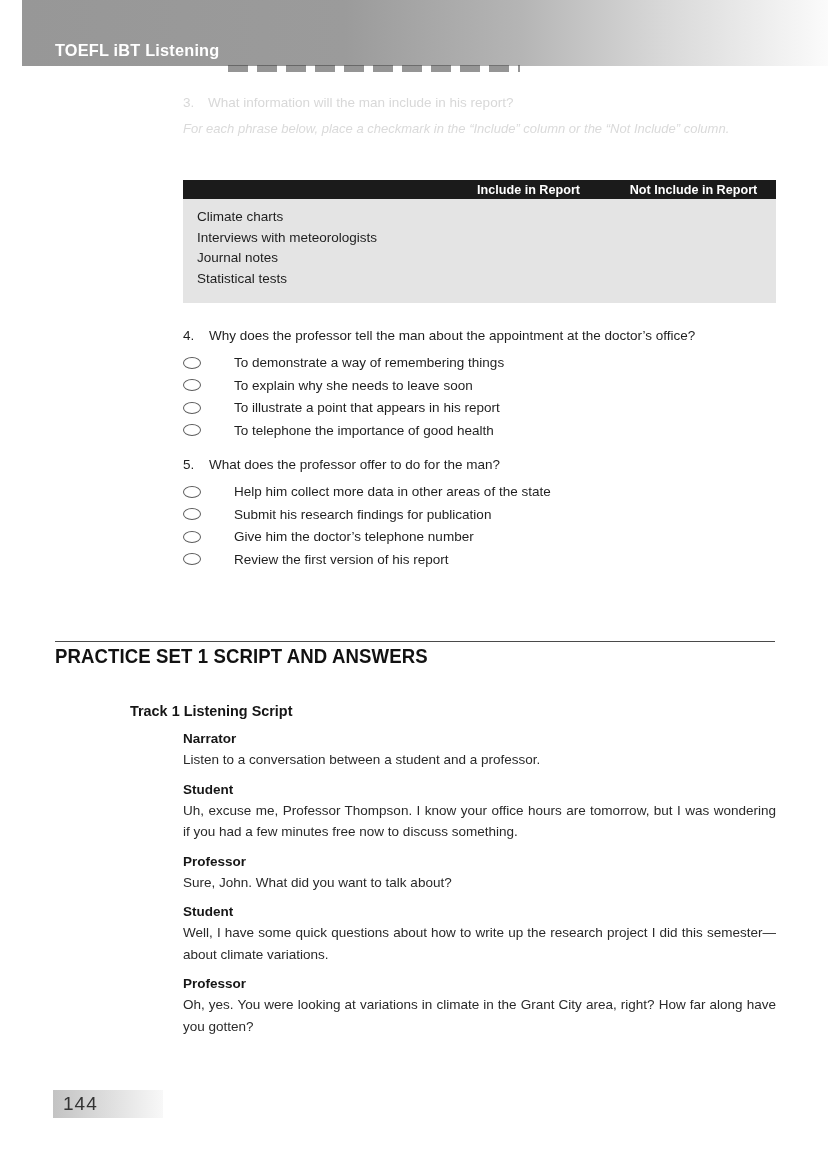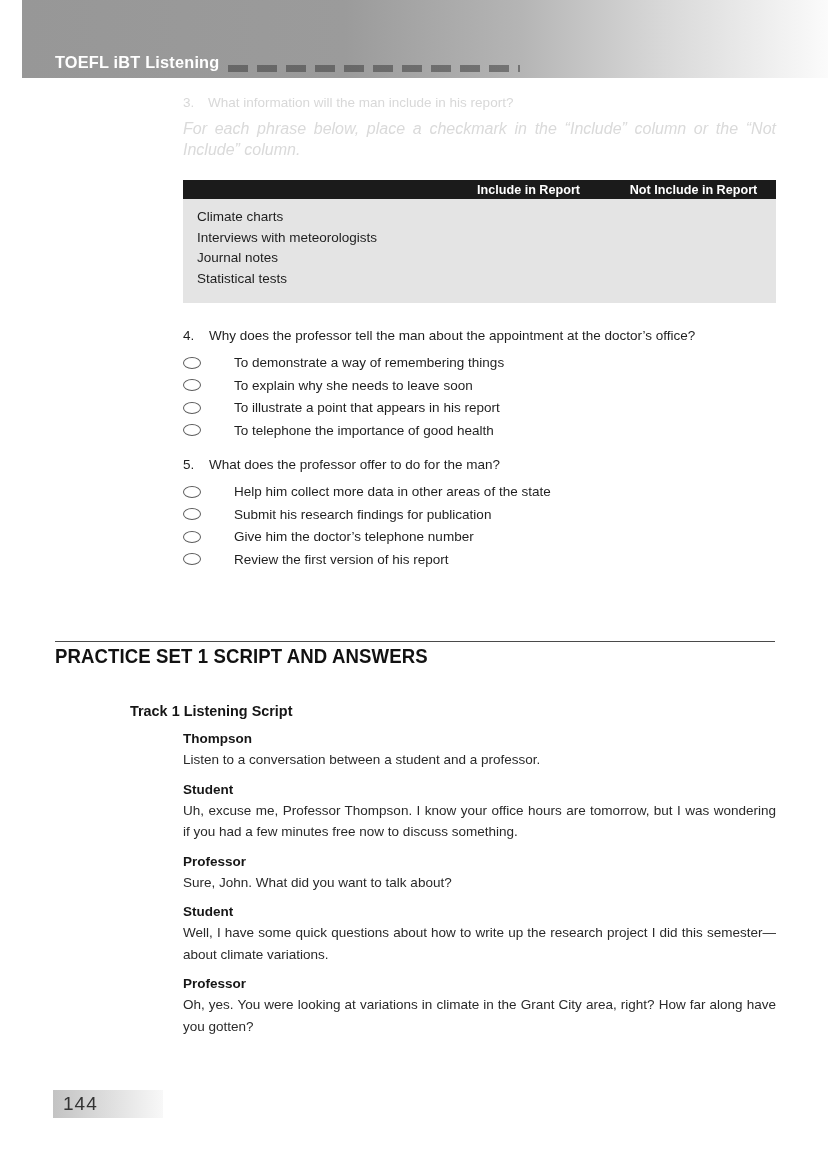--- a/index.html
+++ b/index.html
@@ -8,42 +8,42 @@
     background:#ffffff;
     font-family:"Liberation Sans", sans-serif;
     color:#262626;
     position:relative;
     overflow:hidden;
   }
   .page{position:absolute;inset:0;}
 
   
   .header-band{
-    position:absolute;left:22px;top:0;width:806px;height:78px;
+    position:absolute;left:22px;top:0;width:806px;height:66px;
     background:linear-gradient(to right,#979797 0%,#9b9b9b 40%,#b5b5b5 62%,#d9d9d9 80%,#fbfbfb 100%);
   }
   .header-title{
     position:absolute;left:33px;bottom:5px;
     color:#ffffff;font-weight:bold;font-size:17px;
     transform:scaleX(0.96);transform-origin:left bottom;
     letter-spacing:0.2px;
   }
   .band-artifact{
     position:absolute;left:228px;top:65px;width:292px;height:7px;
     background:repeating-linear-gradient(to right,
       rgba(62,62,62,0.55) 0px, rgba(62,62,62,0.55) 20px,
       rgba(62,62,62,0) 20px, rgba(62,62,62,0) 29px);
   }
 
   
   .q3-block{position:absolute;left:183px;top:95px;width:593px;color:#d8d8d8;}
   .q3-title{display:flex;font-size:13.5px;margin-bottom:8px;}
   .q3-num{width:25px;flex:none;}
   .q3-instructions{
-    font-style:italic;font-size:16px;line-height:21px;
+    font-style:italic;font-size:13px;line-height:21px;
     text-align:justify;text-align-last:left;color:#dadada;
   }
 
   
   .tbl{position:absolute;left:183px;top:180px;width:593px;}
   .tbl-header{
     display:flex;align-items:center;height:19px;
     background:#1b1b1b;color:#ffffff;font-weight:bold;font-size:13px;
   }
   .tbl-h-spacer{flex:1;}
@@ -182,21 +182,21 @@
       </div>
     </div>
   </div>
 
   <div class="rule"></div>
   <div class="h1">PRACTICE SET 1 SCRIPT AND ANSWERS</div>
   <div class="h2">Track 1 Listening Script</div>
 
   <div class="script">
     <div class="turn">
-      <div class="speaker">Thompson</div>
+      <div class="speaker">Narrator</div>
       <div class="line">Listen to a conversation between a student and a professor.</div>
     </div>
     <div class="turn">
       <div class="speaker">Student</div>
       <div class="line">Uh, excuse me, Professor Thompson. I know your office hours are tomorrow, but I was wondering if you had a few minutes free now to discuss something.</div>
     </div>
     <div class="turn">
       <div class="speaker">Professor</div>
       <div class="line">Sure, John. What did you want to talk about?</div>
     </div>

